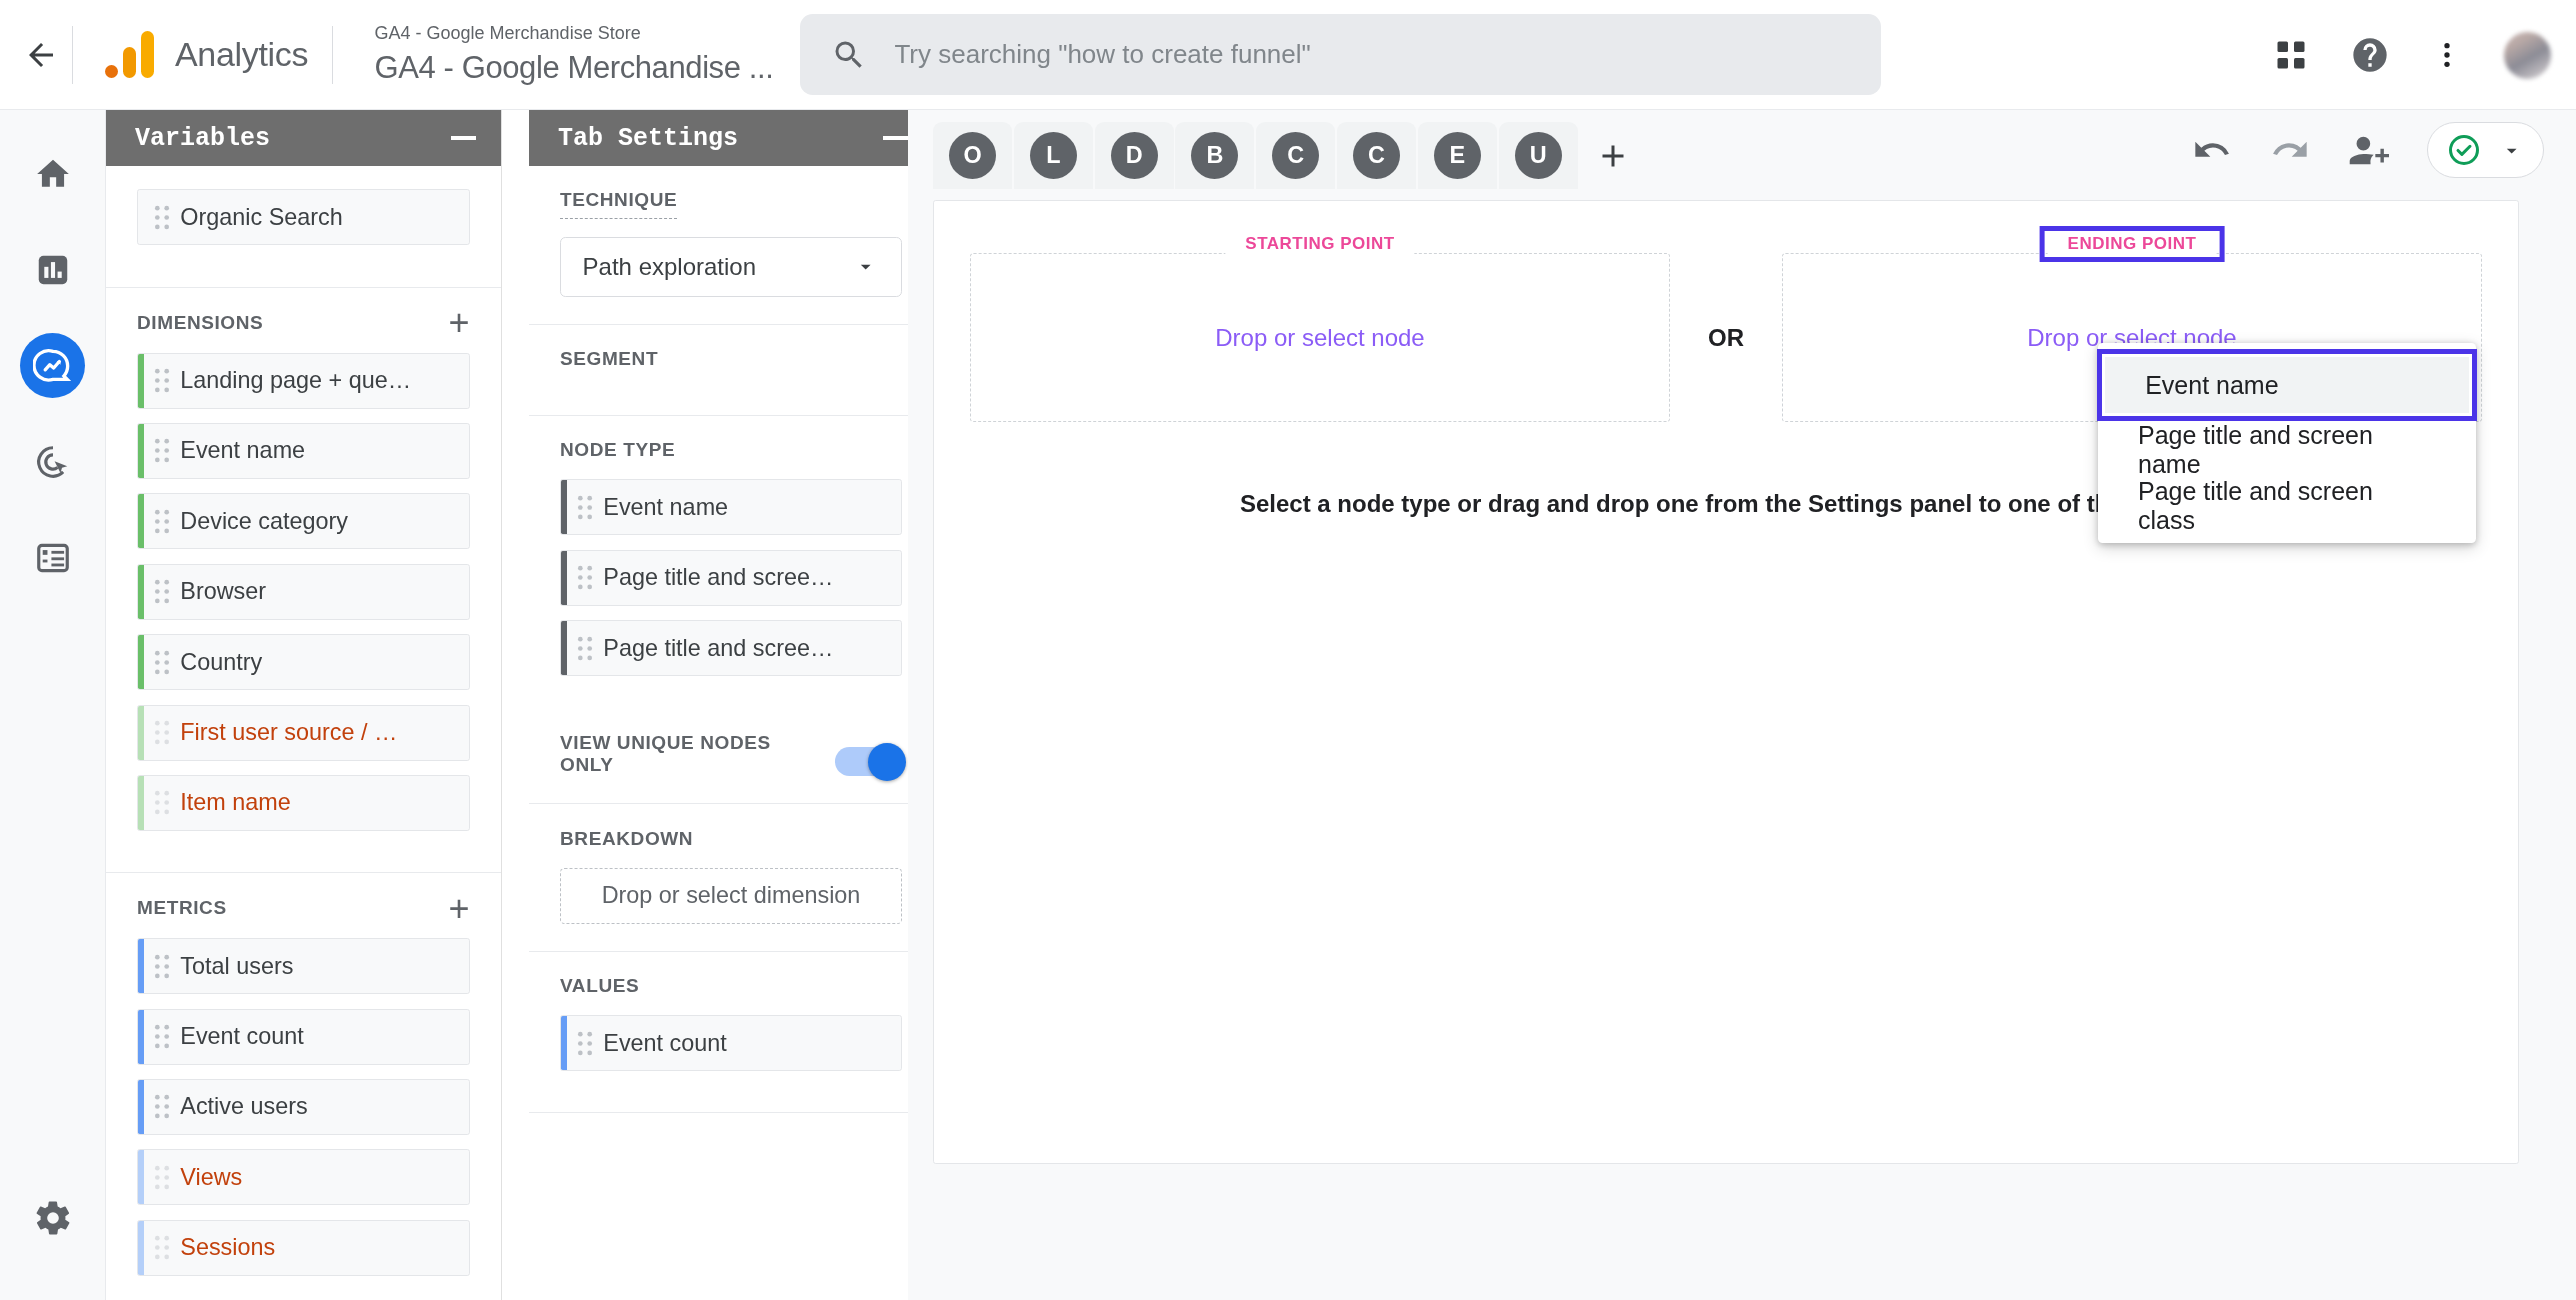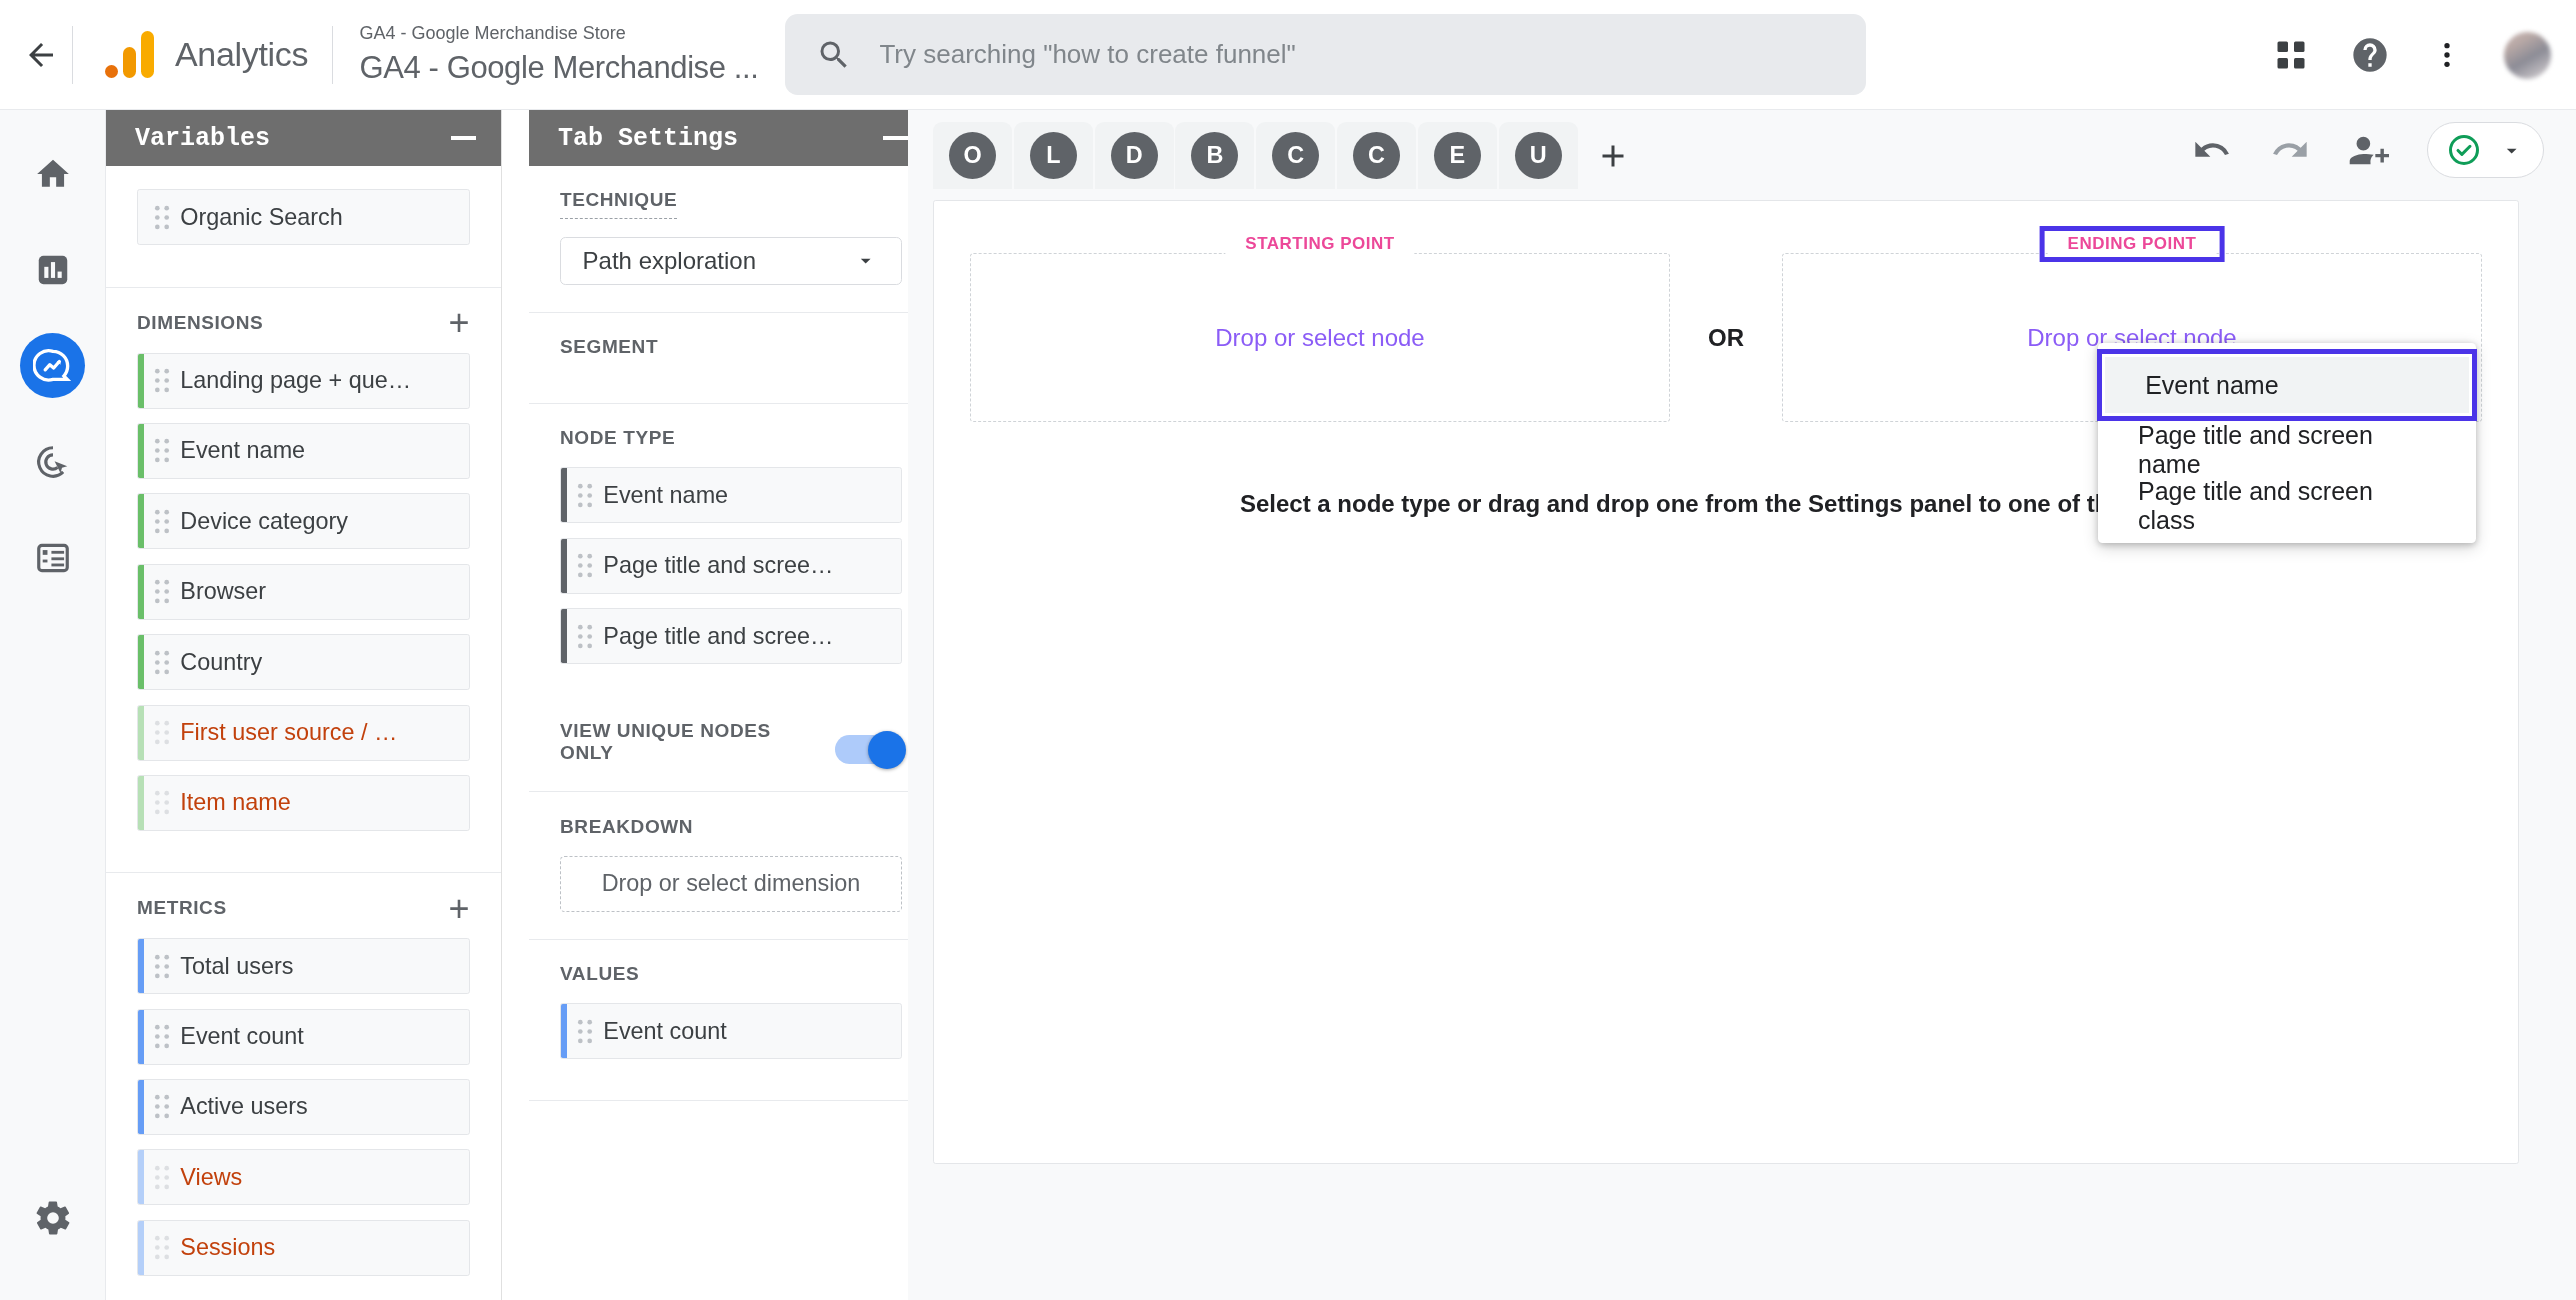--- a/index.html
+++ b/index.html
@@ -21,21 +21,21 @@
     margin-left: 9px; cursor: pointer;
   }
   .vdiv { width: 0.9px; height: 58px; background: #dadce0; }
   .brand { display: flex; align-items: center; padding: 0 23.4px 0 32px; gap: 20px; }
   .ga-logo { width: 50px; height: 47px; position: relative; }
   .ga-bar { position: absolute; bottom: 0; border-radius: 7.2px; }
   .ga-b1 { left: 0; width: 13.5px; height: 13.5px; border-radius: 50%; background: #e8710a; }
   .ga-b2 { left: 18px; width: 13.5px; height: 31px; background: #f29900; }
   .ga-b3 { left: 36px; width: 13.5px; height: 47px; background: #f9ab00; }
   .brand-name { font-size: 34px; color: #5f6368; letter-spacing: -0.3px; }
-  .prop { padding-left: 27px; display: flex; flex-direction: column; justify-content: center; gap: 6px; }
+  .prop { padding-left: 42px; display: flex; flex-direction: column; justify-content: center; gap: 6px; }
   .prop-sub { font-size: 18px; color: #5f6368; }
   .prop-title { font-size: 31px; color: #5f6368; letter-spacing: -0.4px; }
 
   .searchwrap { flex: 0 0 auto; margin-left: 27px; }
   .searchbar {
     width: 1081px; height: 81px; background: #e8eaed; border-radius: 12.6px;
     display: flex; align-items: center; padding: 0 31px; gap: 27px; cursor: text;
   }
   .search-ph { font-size: 26px; color: #80868b; }
 
@@ -102,21 +102,21 @@
   .chip.dark .lbar { background: #5f6368; }
   .chip.dim .ctext { color: #c2410c; }
   .chip.dim .grip svg { opacity: .45; }
 
   .drop-zone {
     border: 1.8px dashed #bdc1c6; border-radius: 4.5px; height: 56px;
     display: flex; align-items: center; justify-content: center;
     font-size: 23.4px; color: #5f6368; cursor: pointer;
   }
   .select-box {
-    border: 0.9px solid #dadce0; border-radius: 5.4px; height: 48px;
+    border: 0.9px solid #dadce0; border-radius: 5.4px; height: 60px;
     display: flex; align-items: center; justify-content: space-between;
     padding: 0 23.4px 0 21.6px; font-size: 24px; color: #3c4043; cursor: pointer;
   }
   .toggle-row { display: flex; align-items: flex-end; justify-content: space-between; gap: 18px; }
   .toggle-row .tl { font-size: 19px; font-weight: bold; color: #5f6368; letter-spacing: 0.6px; max-width: 216px; }
   .switch { width: 67px; height: 29px; background: #aecbfa; border-radius: 14.4px; position: relative; cursor: pointer; }
   .switch .knob { position: absolute; right: -3.6px; top: -4.5px; width: 38px; height: 38px; border-radius: 50%; background: #1a73e8; box-shadow: 0 0.9px 3.6px rgba(0,0,0,.35); }
 
   
   .main { position: absolute; left: 908px; top: 110px; width: 1668px; height: 1190px; background: #f8f9fa; }

